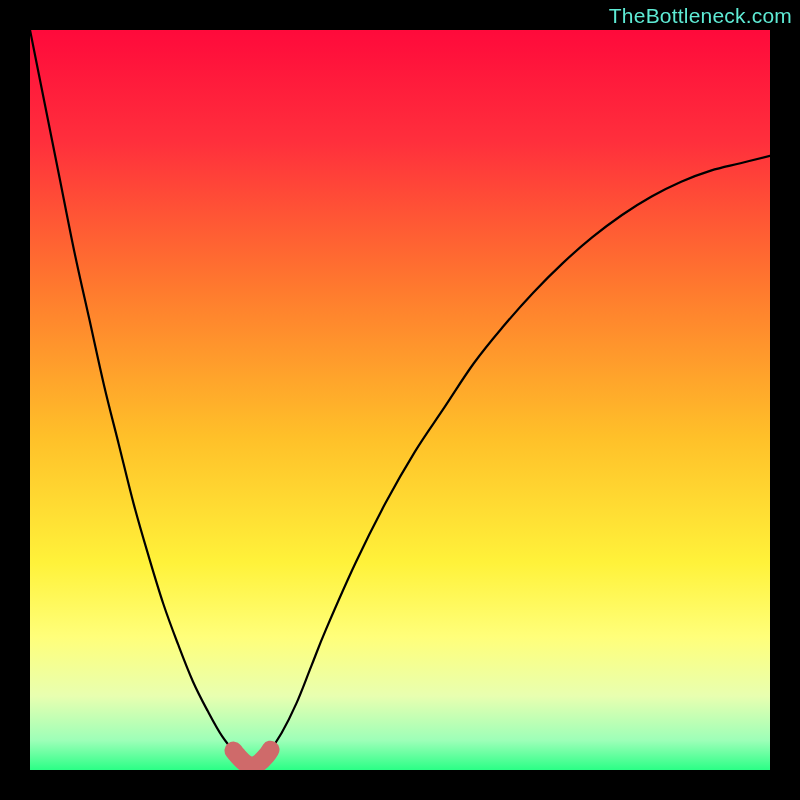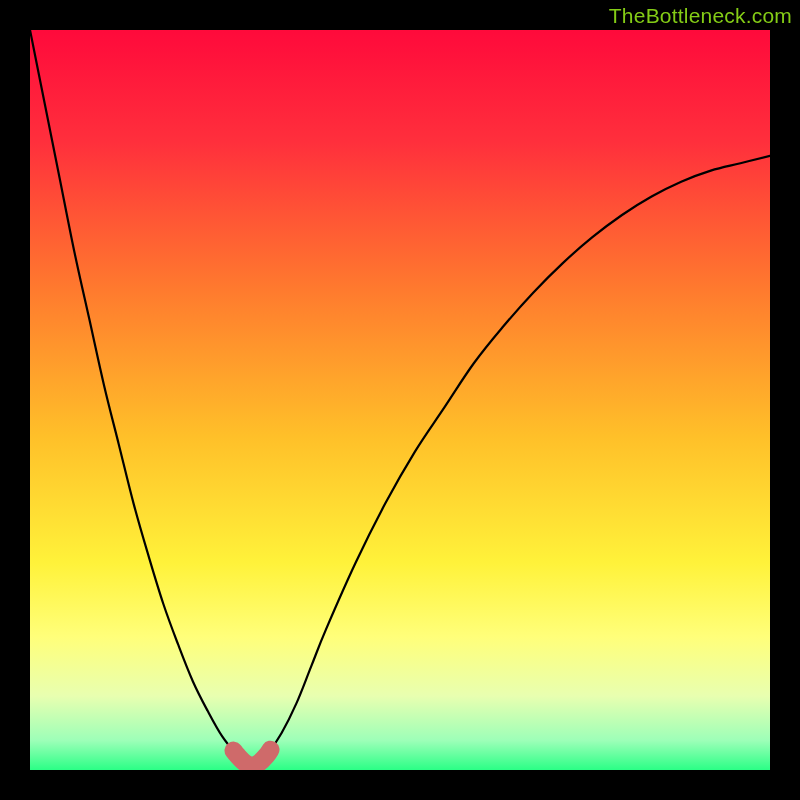--- a/index.html
+++ b/index.html
@@ -39,21 +39,21 @@
     top: 0;
     width: 740px;
     height: 740px;
   }
   .watermark {
     position: absolute;
     top: 4px;
     right: 8px;
     font-family: Arial, Helvetica, sans-serif;
     font-size: 21px;
-    color: #84cc16;
+    color: #5eead4;
     letter-spacing: 0.2px;
   }
 </style>
 </head>
 <body>
 
 <div class="frame">
 
   <div class="plot">
     <svg class="gradient" viewBox="0 0 740 740" preserveAspectRatio="none">

